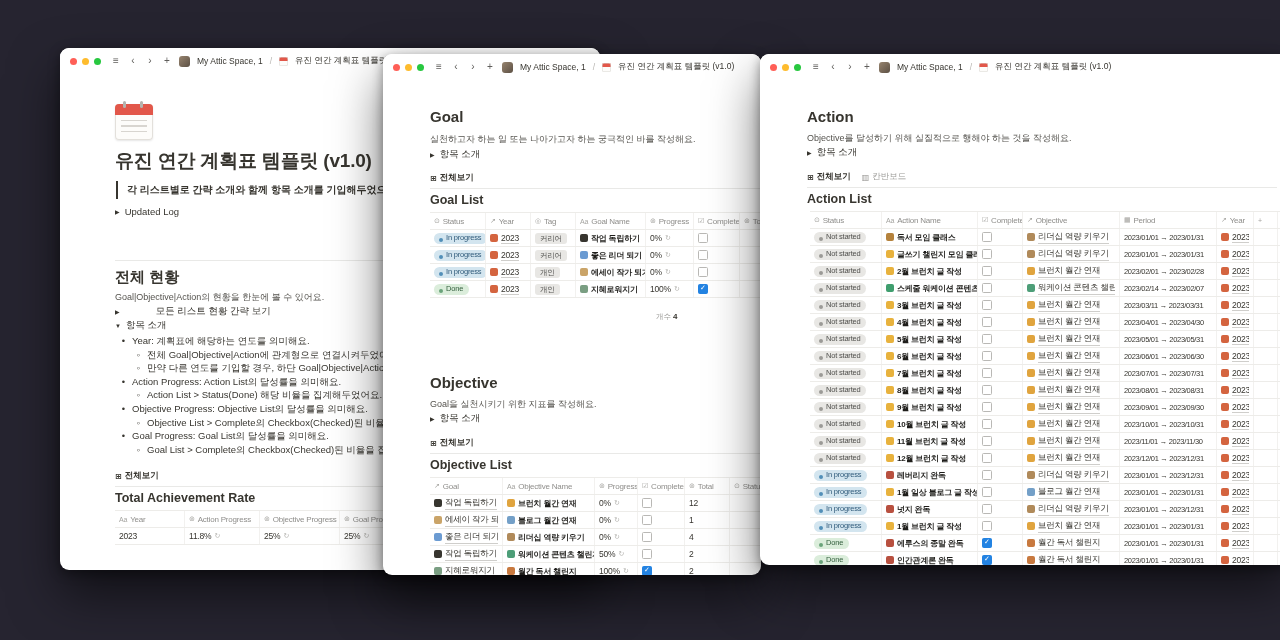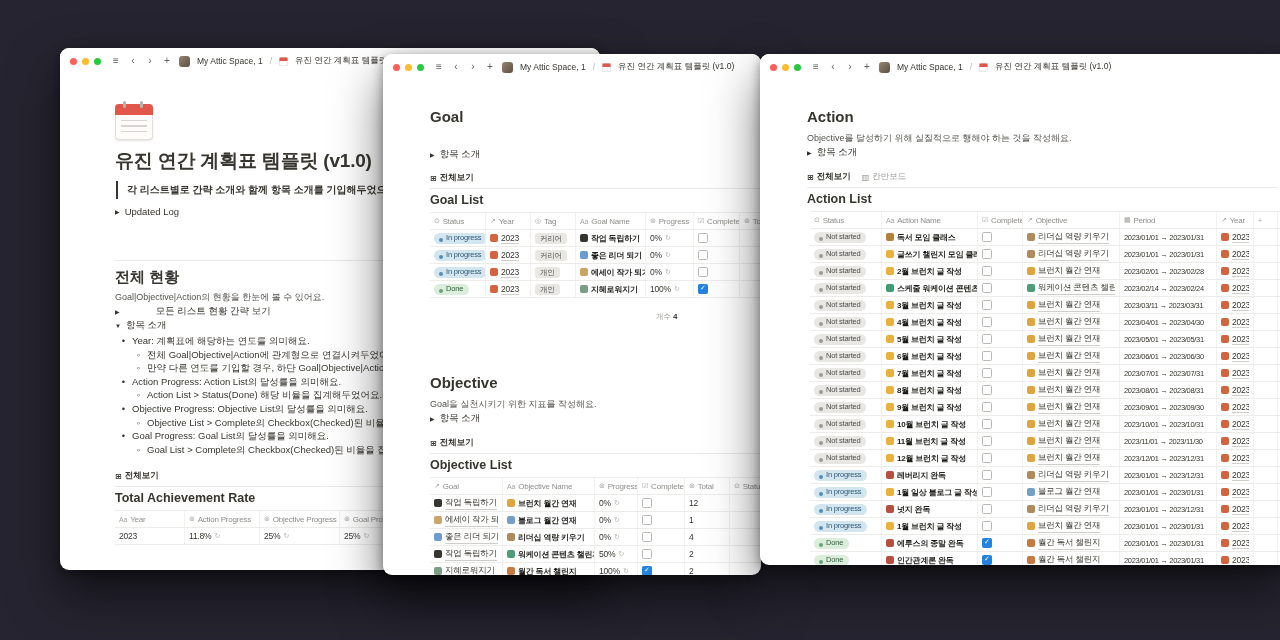--- a/index.html
+++ b/index.html
@@ -266,20 +266,21 @@
       <span class="tbic">›</span>
       <span class="tbic">+</span>
       <span class="crumb-avatar"></span>
       <span class="crumb">My Attic Space, 1</span>
       <span class="crumb sep">/</span>
       <span class="minical"></span>
       <span class="crumb">유진 연간 계획표 템플릿 (v1.0)</span>
     </div>
     <div class="content">
       <div class="h2 abs" id="w2-h2">Goal</div>
+      <div class="desc abs" id="w2-desc">실천하고자 하는 일 또는 나아가고자 하는 궁극적인 바를 작성해요.</div>
       <div class="toggle abs" id="w2-tg">
         <span class="tri">▶</span>
         <span>항목 소개</span>
       </div>
       <div class="tabbar abs" id="w2-tabbar">
         <span class="vtab active">
           <span class="tic">⊞</span>
           <span>전체보기</span>
         </span>
       </div>
@@ -744,21 +745,21 @@
             <div class="tcell" style="width: 45px;">
               <span class="cb"></span>
             </div>
             <div class="tcell" style="width: 97px;">
               <span class="chip">
                 <span class="mini" style="background: rgb(77, 158, 120);"></span>
                 <span class="rel">워케이션 콘텐츠 챌린지</span>
               </span>
             </div>
             <div class="tcell" style="width: 97px;">
-              <span class="period">2023/02/14 → 2023/02/24</span>
+              <span class="period">2023/02/14 → 2023/02/07</span>
             </div>
             <div class="tcell" style="width: 37px;">
               <span class="chip">
                 <span class="mini" style="background: rgb(212, 100, 63);"></span>
                 <span class="rel">2023</span>
               </span>
             </div>
             <div class="tcell" style="width: 24px;"></div>
           </div>
           <div class="trow">

